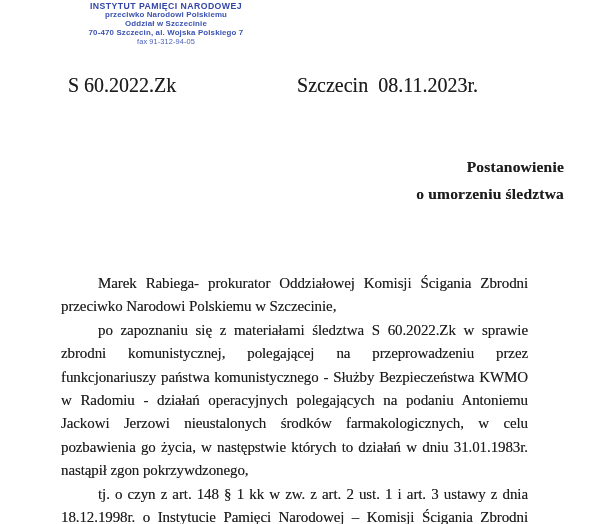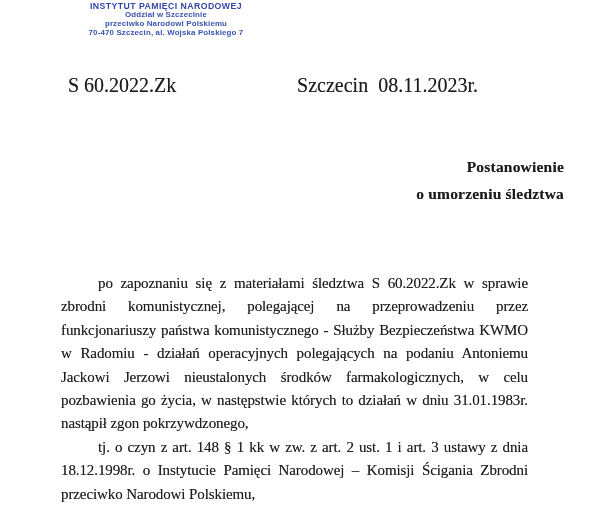--- a/index.html
+++ b/index.html
@@ -85,33 +85,35 @@
   }
   .doc-body p { margin: 0; text-indent: 37px; }
 </style>
 </head>
 <body>
 
 <div class="page">
 
   <div class="stamp">
     <div class="stamp-line">INSTYTUT PAMIĘCI NARODOWEJ</div>
+    <div class="stamp-line">przeciwko Narodowi Polskiemu</div>
     <div class="stamp-line">Oddział w Szczecinie</div>
-    <div class="stamp-line">przeciwko Narodowi Polskiemu</div>
     <div class="stamp-line">70-470 Szczecin, al. Wojska Polskiego 7</div>
+    <div class="stamp-line">fax 91-312-94-05</div>
   </div>
 
   <div class="ref-row">
     <span class="case-number">S 60.2022.Zk</span>
     <span class="place-date">Szczecin  08.11.2023r.</span>
   </div>
 
   <div class="doc-title">
     <p class="t-line">Postanowienie</p>
     <p class="t-line">o umorzeniu śledztwa</p>
   </div>
 
   <div class="doc-body">
+    <p>Marek Rabiega- prokurator Oddziałowej Komisji Ścigania Zbrodni przeciwko Narodowi Polskiemu w Szczecinie,</p>
     <p>po zapoznaniu się z materiałami śledztwa S 60.2022.Zk w sprawie zbrodni komunistycznej, polegającej na przeprowadzeniu przez funkcjonariuszy państwa komunistycznego - Służby Bezpieczeństwa KWMO w Radomiu - działań operacyjnych polegających na podaniu Antoniemu Jackowi Jerzowi nieustalonych środków farmakologicznych, w celu pozbawienia go życia, w następstwie których to działań w dniu 31.01.1983r. nastąpił zgon pokrzywdzonego,</p>
     <p>tj. o czyn z art. 148 § 1 kk w zw. z art. 2 ust. 1 i art. 3 ustawy z dnia 18.12.1998r. o Instytucie Pamięci Narodowej – Komisji Ścigania Zbrodni przeciwko Narodowi Polskiemu,</p>
   </div>
 
 </div>
 
 </body></html>

